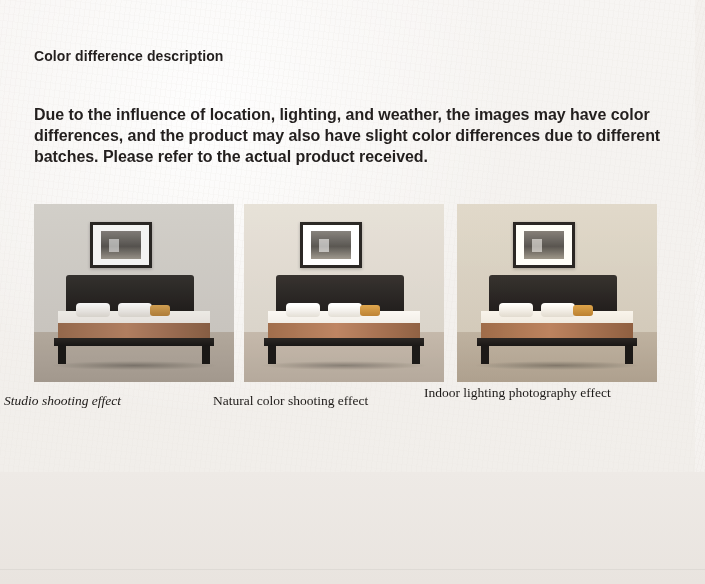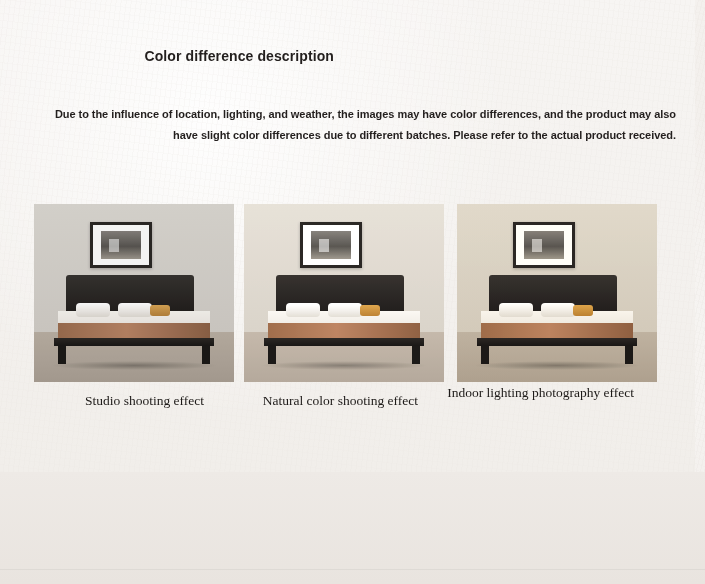--- a/index.html
+++ b/index.html
@@ -33,21 +33,20 @@
   }
   .panel {
     position: absolute;
     left: 0;
     top: 0;
     width: 695px;
     height: 472px;
     background:
       radial-gradient(circle at 30% 25%, rgba(255,255,255,0.9) 0%, rgba(255,255,255,0) 50%),
       linear-gradient(180deg, #f7f5f3 0%, #f1eeea 100%);
-    text-align: right;
   }
   .panel-texture {
     position: absolute;
     inset: 0;
     opacity: 0.3;
     background-image:
       repeating-linear-gradient(97deg, rgba(228,223,218,0.55) 0px, rgba(228,223,218,0.55) 1px, rgba(255,255,255,0) 1px, rgba(255,255,255,0) 5px),
       repeating-linear-gradient(7deg, rgba(234,230,226,0.45) 0px, rgba(234,230,226,0.45) 1px, rgba(255,255,255,0) 1px, rgba(255,255,255,0) 7px);
     pointer-events: none;
   }
@@ -64,21 +63,21 @@
     font-weight: bold;
     line-height: 17px;
     color: #231f1e;
     letter-spacing: 0.1px;
   }
   .body-text {
     position: absolute;
     left: 34px;
     top: 104px;
     width: 642px;
-    font-size: 11px;
+    font-size: 16px;
     font-weight: bold;
     line-height: 21px;
     color: #231f1e;
     letter-spacing: -0.05px;
   }
   .photos {
     position: absolute;
     left: 34px;
     top: 204px;
     width: 625px;
@@ -222,21 +221,21 @@
   .p3 .floor { background: linear-gradient(180deg, #bbb0a1 0%, #aa9e8f 100%); }
   .p3 .scene { filter: brightness(1.0) saturate(1.08) sepia(0.06); }
 
   .caption {
     position: absolute;
     font-size: 13.5px;
     font-family: "Liberation Serif", serif;
     color: #1d1a18;
     line-height: 17px;
   }
-  .cap1 { left: 14px;  top: 392px; width: 190px; }
+  .cap1 { left: 4px;  top: 392px; width: 190px; font-style: italic; }
   .cap2 { left: 213px; top: 392px; width: 205px; }
   .cap3 { left: 424px; top: 384px; width: 210px; }
 
   .bottom-strip {
     position: absolute;
     left: 0;
     top: 472px;
     width: 705px;
     height: 112px;
     background: linear-gradient(180deg, #eeeae6 0%, #e9e4df 100%);

